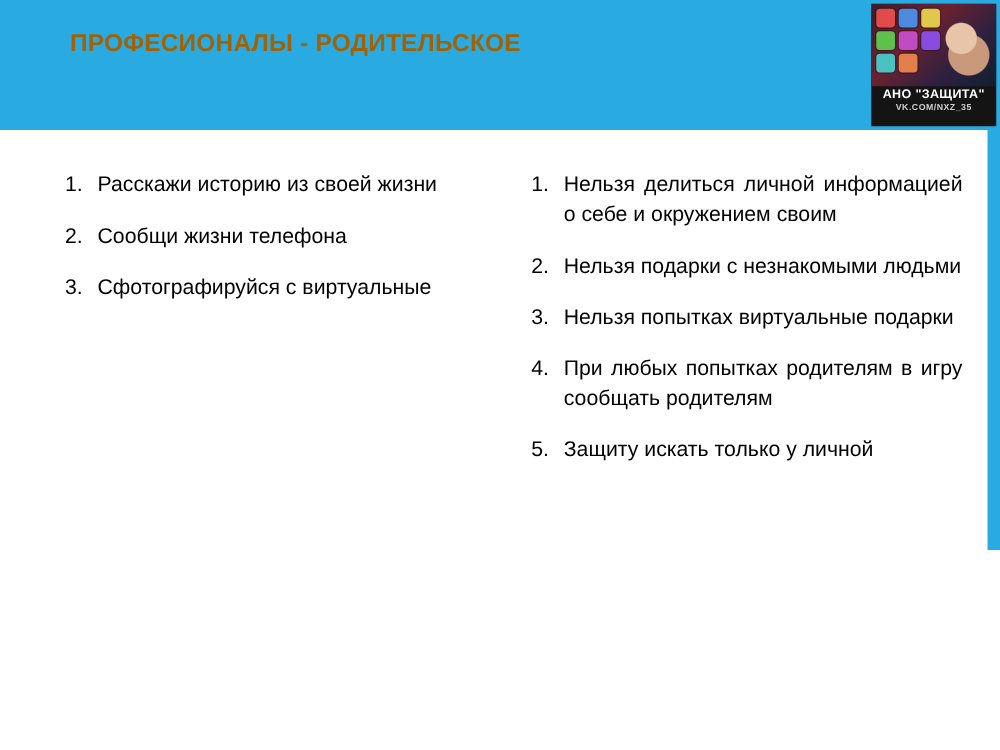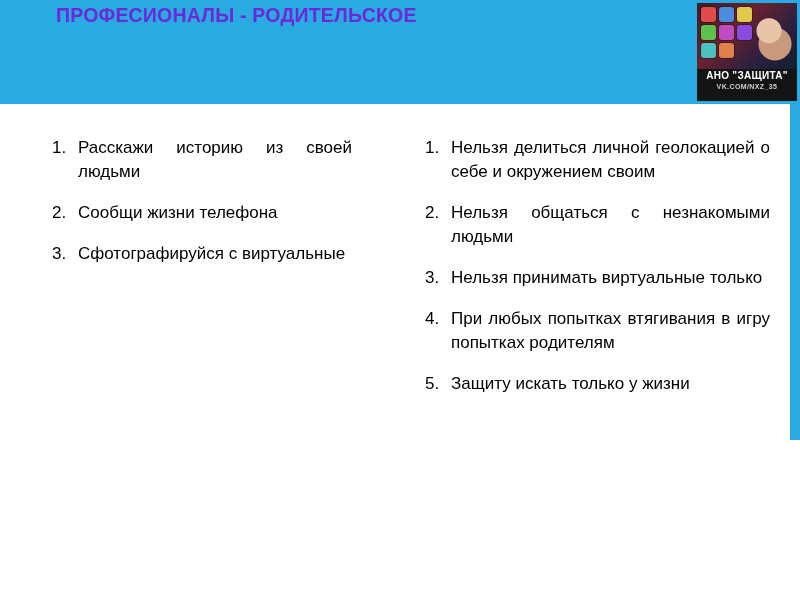--- a/index.html
+++ b/index.html
@@ -25,23 +25,23 @@
     position: absolute;
     left: 0;
     top: 0;
     width: 800px;
     height: 104px;
     background: #29ABE2;
   }
   .header-title {
     position: absolute;
     left: 56px;
-    top: 2px;
+    top: 22px;
     width: 630px;
-    color: #6d28d9;
+    color: #a16207;
     font-size: 19.5px;
     font-weight: bold;
     line-height: 26px;
     letter-spacing: 0.2px;
   }
   .header-title .line {
     display: block;
   }
 
   
@@ -173,51 +173,51 @@
     <div class="logo-caption">АНО "ЗАЩИТА"</div>
     <div class="logo-sub">VK.COM/NXZ_35</div>
   </div>
 
   <div class="right-bar"></div>
 
   <div class="col col-left">
     <ol class="list">
       <li>
         <span class="num">1.</span>
-        <span class="txt">Расскажи историю из своей людьми</span>
+        <span class="txt">Расскажи историю из своей жизни</span>
       </li>
       <li>
         <span class="num">2.</span>
         <span class="txt">Сообщи жизни телефона</span>
       </li>
       <li>
         <span class="num">3.</span>
         <span class="txt">Сфотографируйся с виртуальные</span>
       </li>
     </ol>
   </div>
 
   <div class="col col-right">
     <ol class="list">
       <li>
         <span class="num">1.</span>
-        <span class="txt">Нельзя делиться личной геолокацией о себе и окружением своим</span>
+        <span class="txt">Нельзя делиться личной информацией о себе и окружением своим</span>
       </li>
       <li>
         <span class="num">2.</span>
-        <span class="txt">Нельзя общаться с незнакомыми людьми</span>
+        <span class="txt">Нельзя подарки с незнакомыми людьми</span>
       </li>
       <li>
         <span class="num">3.</span>
-        <span class="txt">Нельзя принимать виртуальные только</span>
+        <span class="txt">Нельзя попытках виртуальные подарки</span>
       </li>
       <li>
         <span class="num">4.</span>
-        <span class="txt">При любых попытках втягивания в игру попытках родителям</span>
+        <span class="txt">При любых попытках родителям в игру сообщать родителям</span>
       </li>
       <li>
         <span class="num">5.</span>
-        <span class="txt">Защиту искать только у жизни</span>
+        <span class="txt">Защиту искать только у личной</span>
       </li>
     </ol>
   </div>
 
 </div>
 
 </body></html>

